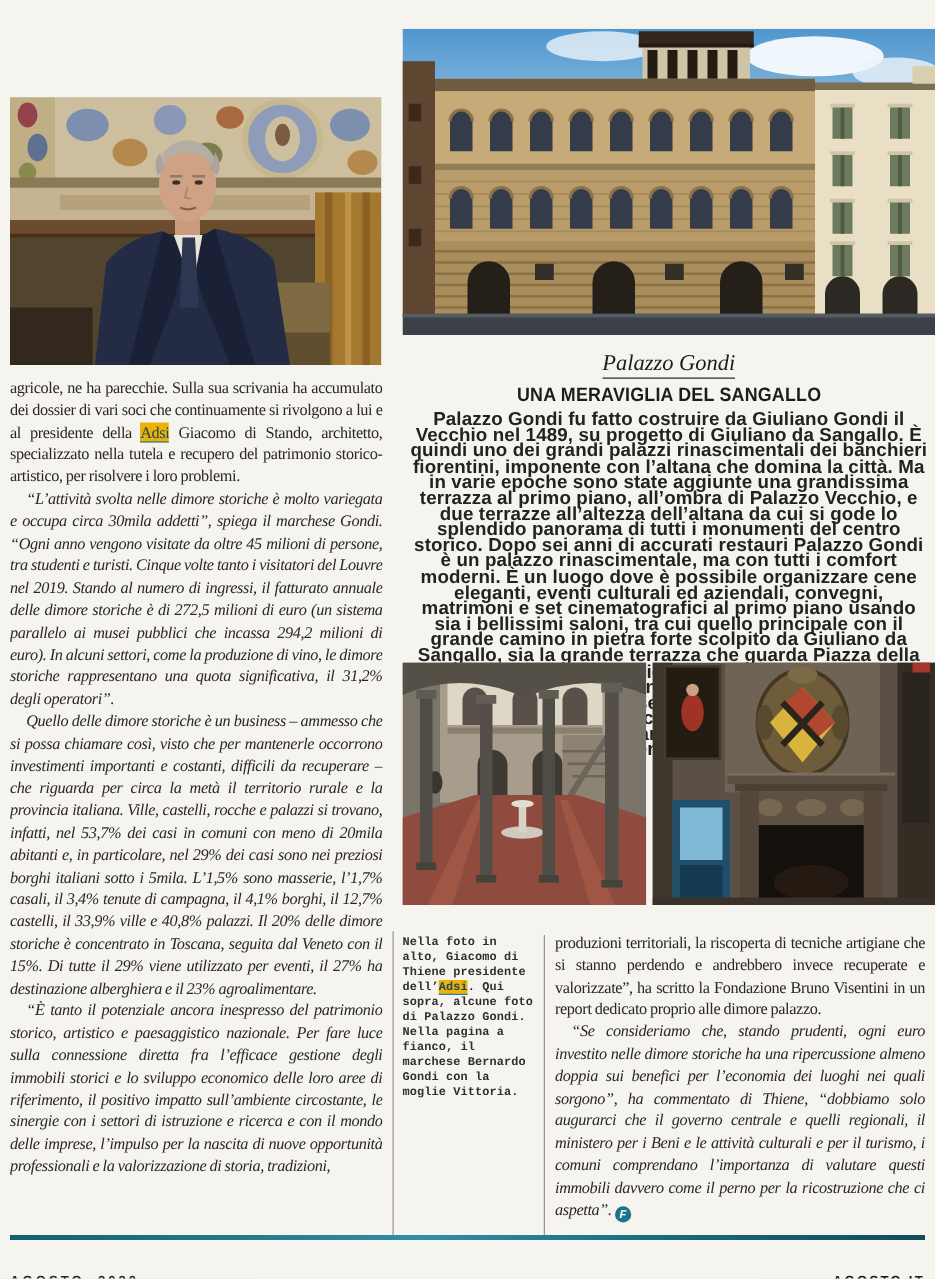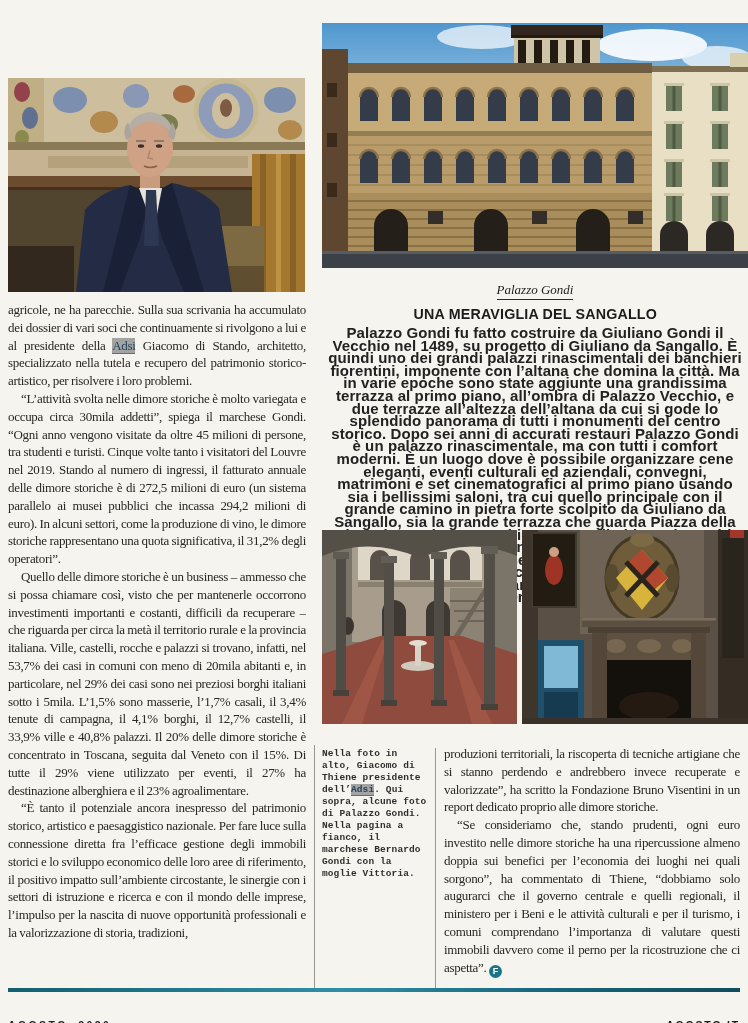--- a/index.html
+++ b/index.html
@@ -8,33 +8,33 @@
     background:#f6f4ef;overflow:hidden;
     font-family:"Liberation Serif", serif;color:#2a2724;
   }
   .abs{position:absolute;}
   
   .bodycol{
     font-size:13px;line-height:17.8px;letter-spacing:-0.3px;word-spacing:-0.4px;
     text-align:justify;overflow:hidden;
   }
   .bodycol p{margin:0;}
-  .bodycol p.ind{text-indent:13px;}
+  .bodycol p.ind{text-indent:13px;font-style:italic;}
   .leftcol{left:8px;top:301px;width:298px;height:688px;}
   .rightwide{left:444px;top:745px;width:296px;height:244px;}
   
   .hl{
-    background:#a3a3a3;border-bottom:1px solid #2e7fa6;color:#23455c;
+    background:#eab308;border-bottom:1px solid #2e7fa6;color:#23455c;
     text-decoration:none;cursor:pointer;
   }
   
   .sidebar{left:326px;top:280px;width:418px;text-align:center;
     font-family:"Liberation Sans", sans-serif;color:#1c1c1c;}
   .kicker{
-    font-family:"Liberation Serif", serif;font-style:italic;font-size:13px;
+    font-family:"Liberation Serif", serif;font-style:italic;font-size:18px;
     display:inline-block;border-bottom:1px solid #2b2b2b;padding-bottom:1px;margin-bottom:5px;
   }
   .headline{
     font-weight:800;font-size:15.5px;letter-spacing:0.2px;margin:0 0 4px 0;
   }
   .headline .cond{display:inline-block;transform:scaleX(0.92);transform-origin:center;}
   .sidebody{
     font-size:15px;line-height:12.6px;font-weight:bold;letter-spacing:0.1px;
     color:#222;
   }
@@ -356,21 +356,21 @@
         <rect x="22" y="116" width="34" height="42" fill="#7fb9d6"></rect>
         <rect x="22" y="162" width="34" height="26" fill="#163a50"></rect>
       </g>
       <rect y="188" width="226" height="6" fill="#3a322a"></rect>
     </svg>
   </div>
 
   <div class="abs caption"><span>Nella foto in alto, Giacomo di Thiene presidente dell’</span><a class="hl">Adsi</a><span>. Qui sopra, alcune foto di Palazzo Gondi. Nella pagina a fianco, il marchese Bernardo Gondi con la moglie Vittoria.</span></div>
 
   <div class="abs bodycol rightwide">
-    <p>produzioni territoriali, la riscoperta di tecniche artigiane che si stanno perdendo e andrebbero invece recuperate e valorizzate”, ha scritto la Fondazione Bruno Visentini in un report dedicato proprio alle dimore storiche.</p>
+    <p>produzioni territoriali, la riscoperta di tecniche artigiane che si stanno perdendo e andrebbero invece recuperate e valorizzate”, ha scritto la Fondazione Bruno Visentini in un report dedicato proprio alle dimore palazzo.</p>
     <p class="ind"><span>“Se consideriamo che, stando prudenti, ogni euro investito nelle dimore storiche ha una ripercussione almeno doppia sui benefici per l’economia dei luoghi nei quali sorgono”, ha commentato di Thiene, “dobbiamo solo augurarci che il governo centrale e quelli regionali, il ministero per i Beni e le attività culturali e per il turismo, i comuni comprendano l’importanza di valutare questi immobili davvero come il perno per la ricostruzione che ci aspetta”. </span><span class="endmark">F</span></p>
   </div>
 
   <div class="abs vrule" style="left:314px;top:745px;height:243px;"></div>
   <div class="abs vrule" style="left:435px;top:748px;height:240px;"></div>
 
   <div class="abs hrule"></div>
   <div class="abs footer-issue">AGOSTO, 2020</div>
   <div class="abs footer-site">AGOSTO.IT</div>
 

